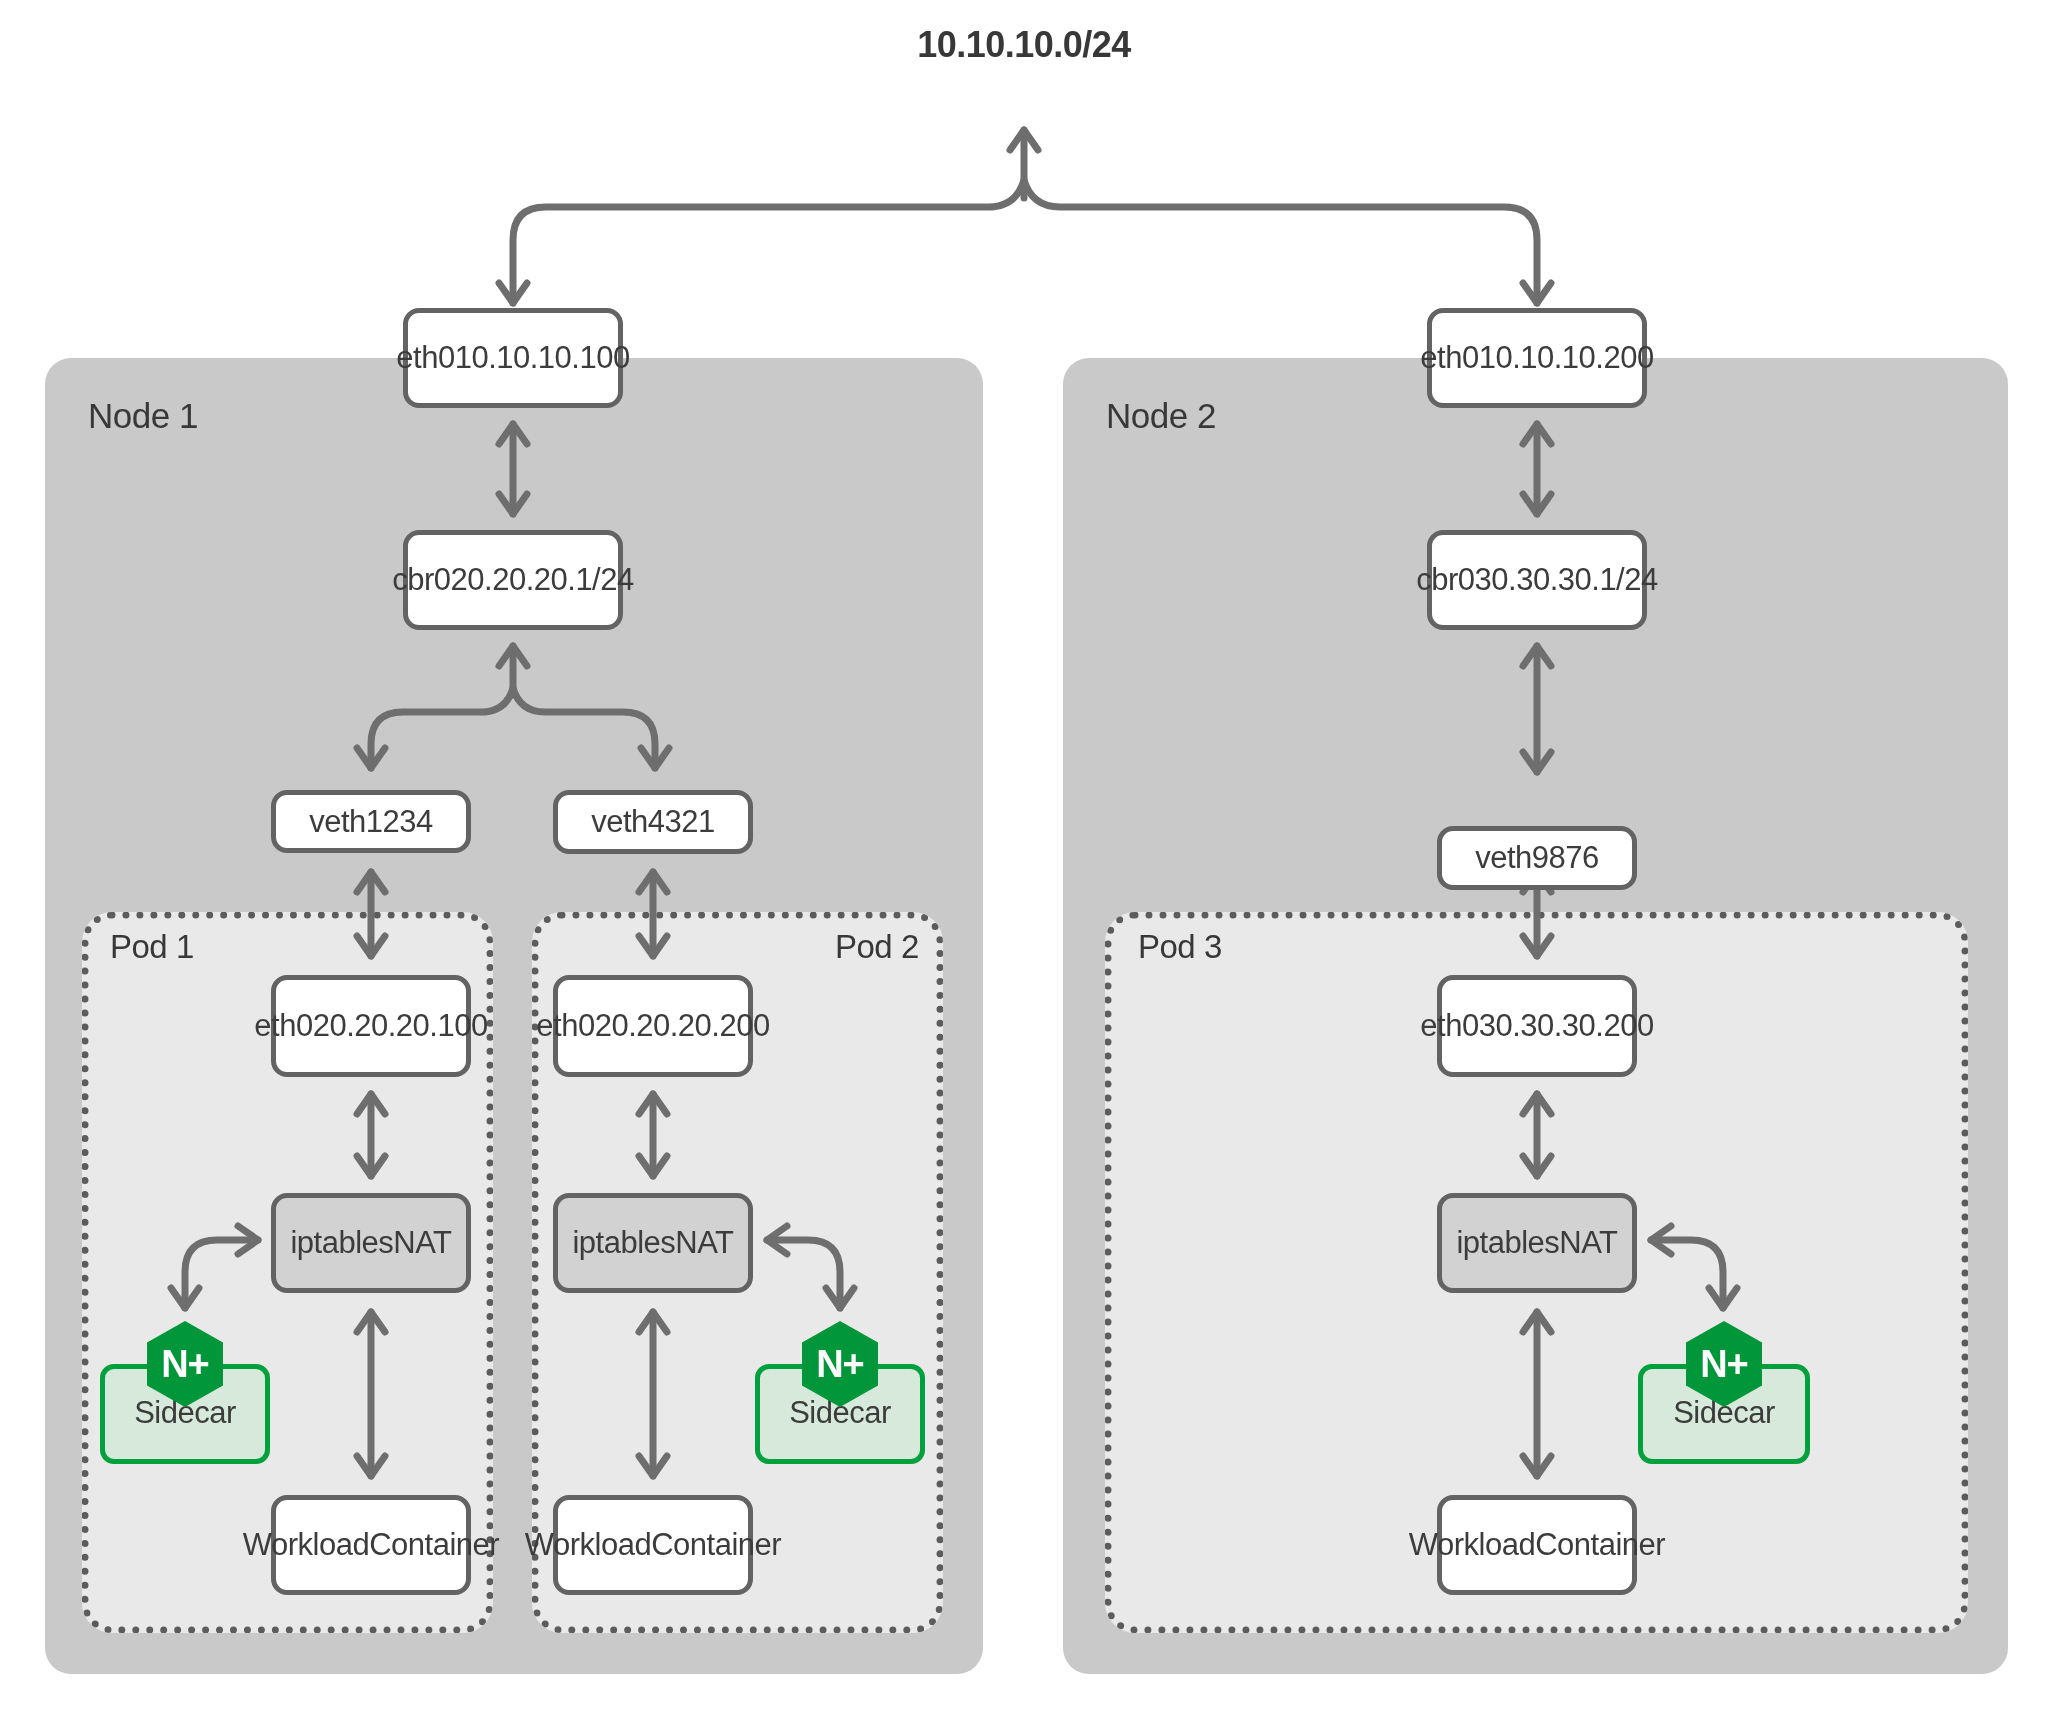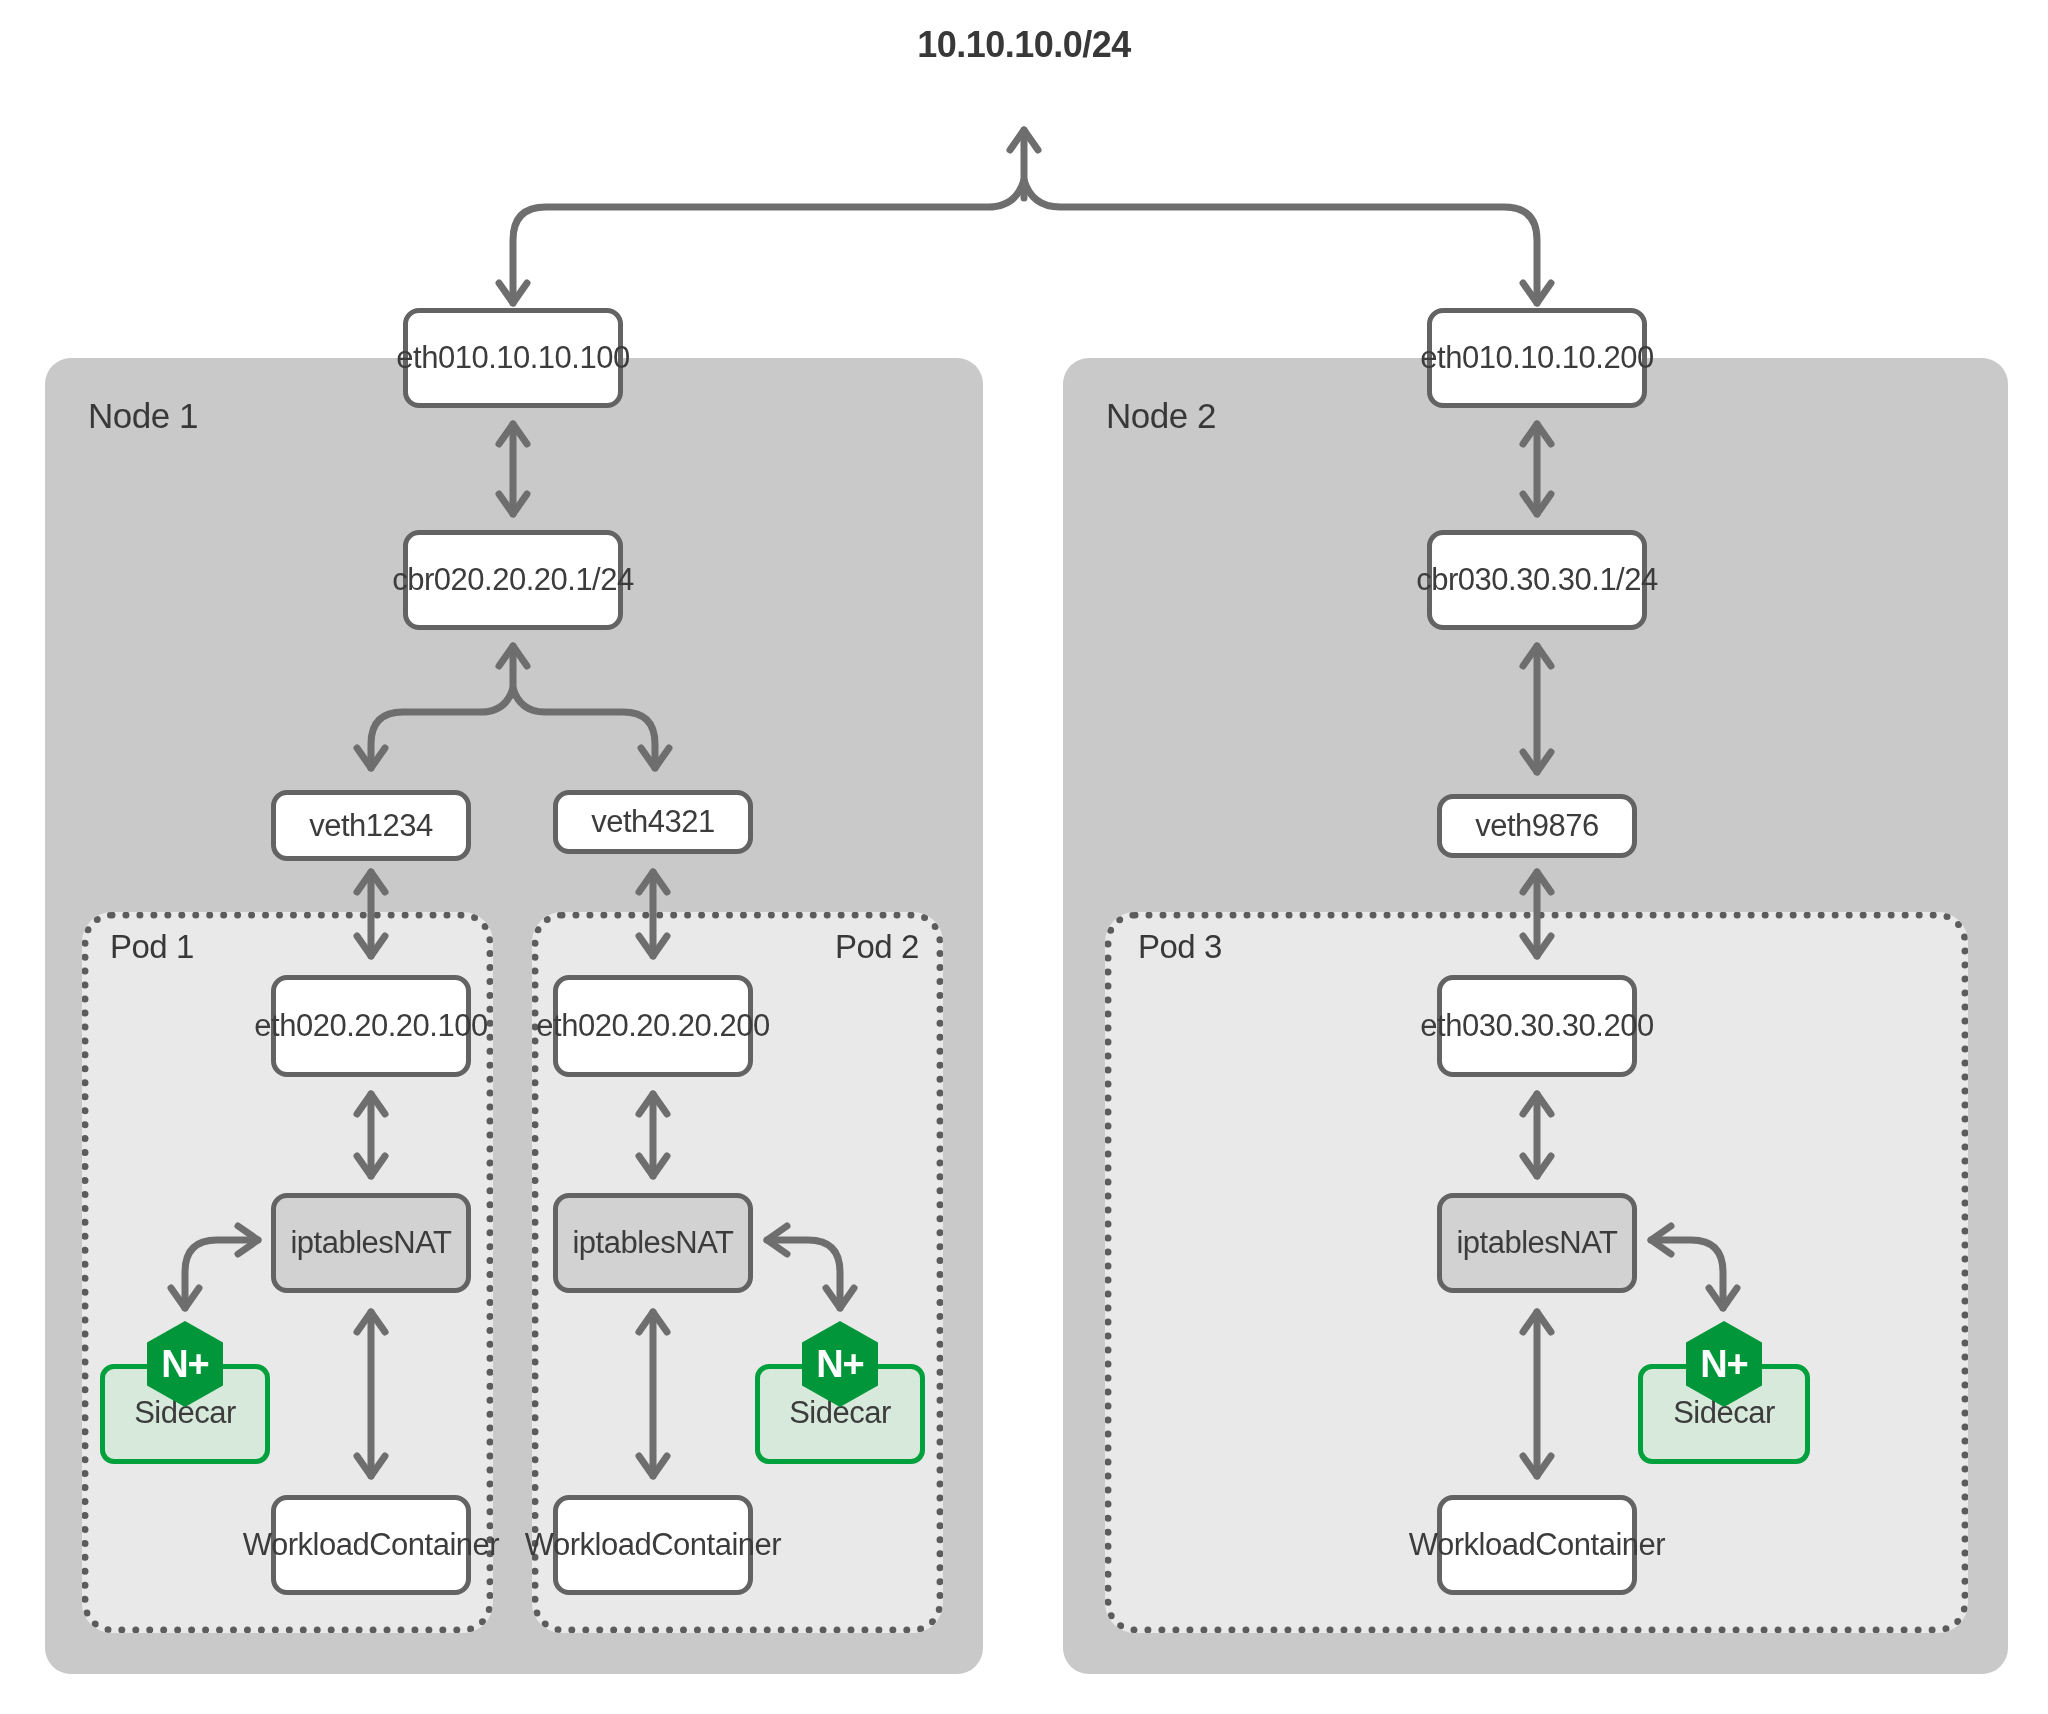--- a/index.html
+++ b/index.html
@@ -99,21 +99,21 @@
   </svg>
 
   <div class="box" style="left:403px;top:308px;width:220px;height:100px;">
     <span>eth0</span>
     <span>10.10.10.100</span>
   </div>
   <div class="box" style="left:403px;top:530px;width:220px;height:100px;">
     <span>cbr0</span>
     <span>20.20.20.1/24</span>
   </div>
-  <div class="box" style="left:271px;top:790px;width:200px;height:71px;">
+  <div class="box" style="left:271px;top:790px;width:200px;height:63px;">
     <span>veth1234</span>
   </div>
   <div class="box" style="left:553px;top:790px;width:200px;height:64px;">
     <span>veth4321</span>
   </div>
 
   <div class="box" style="left:271px;top:975px;width:200px;height:102px;">
     <span>eth0</span>
     <span>20.20.20.100</span>
   </div>
@@ -152,21 +152,21 @@
   </div>
 
   <div class="box" style="left:1427px;top:308px;width:220px;height:100px;">
     <span>eth0</span>
     <span>10.10.10.200</span>
   </div>
   <div class="box" style="left:1427px;top:530px;width:220px;height:100px;">
     <span>cbr0</span>
     <span>30.30.30.1/24</span>
   </div>
-  <div class="box" style="left:1437px;top:794px;width:200px;height:64px;">
+  <div class="box" style="left:1437px;top:826px;width:200px;height:64px;">
     <span>veth9876</span>
   </div>
 
   <div class="box" style="left:1437px;top:975px;width:200px;height:102px;">
     <span>eth0</span>
     <span>30.30.30.200</span>
   </div>
   <div class="box nat" style="left:1437px;top:1193px;width:200px;height:100px;">
     <span>iptables</span>
     <span>NAT</span>

